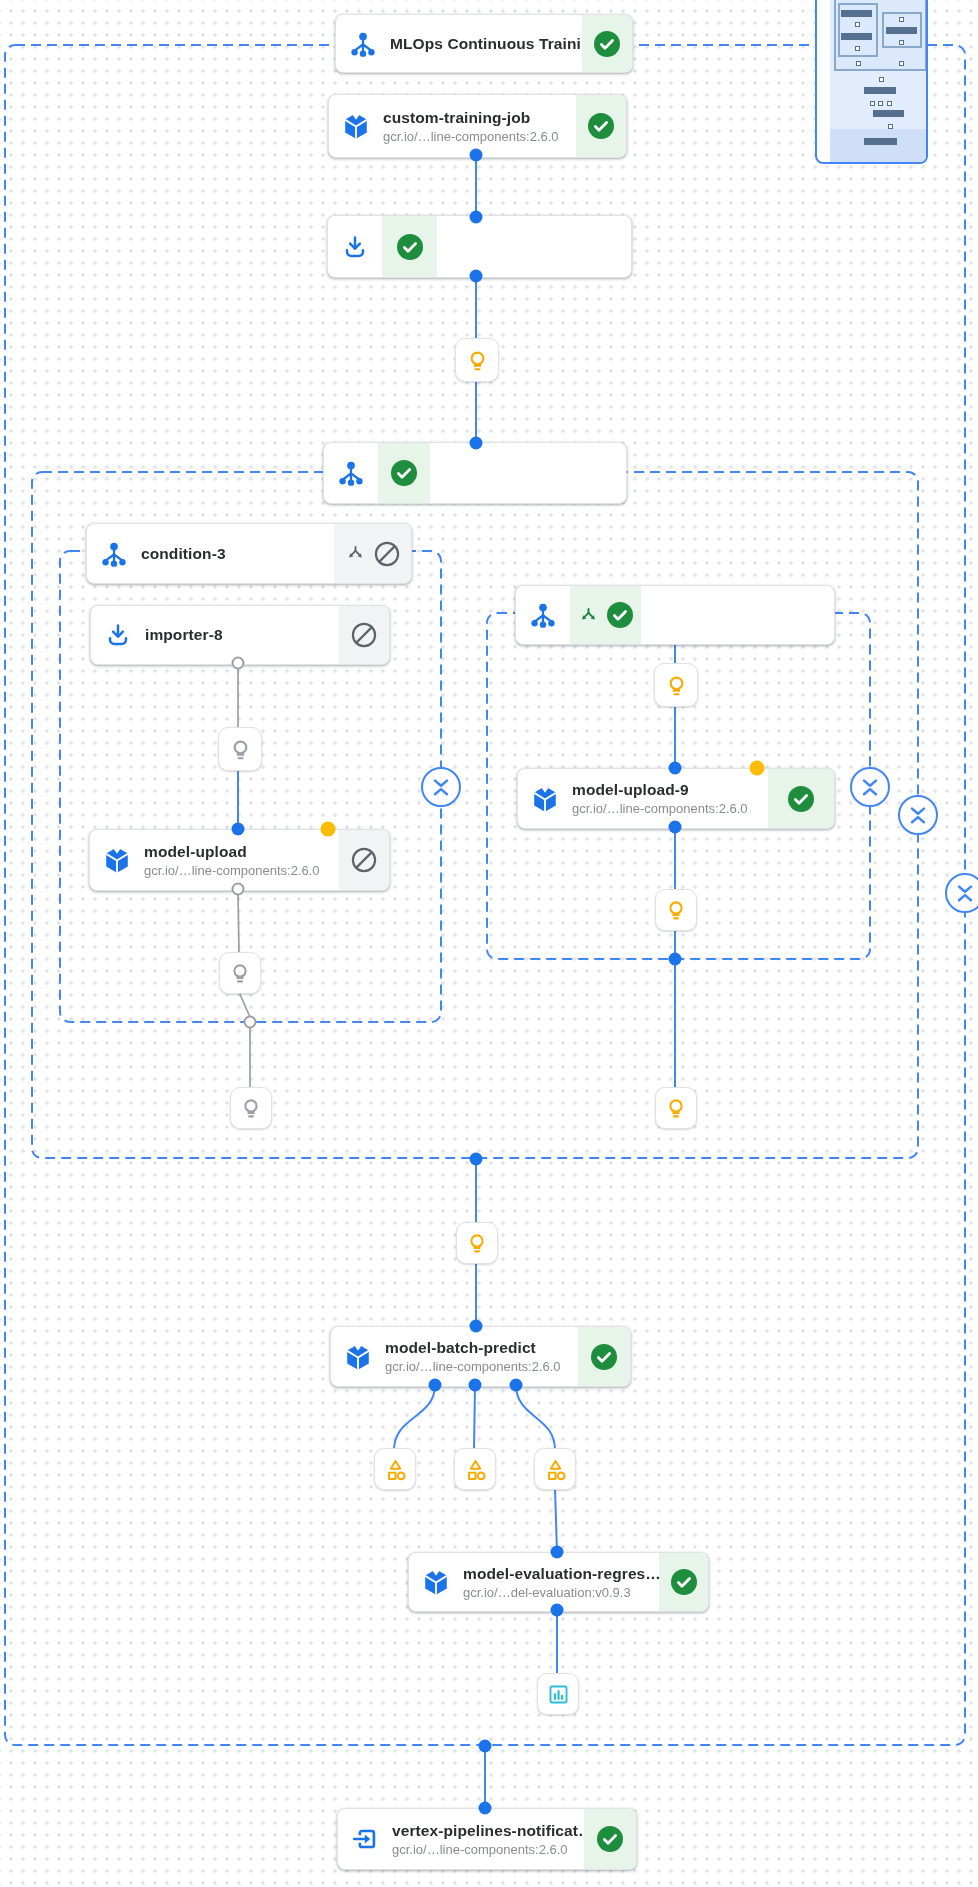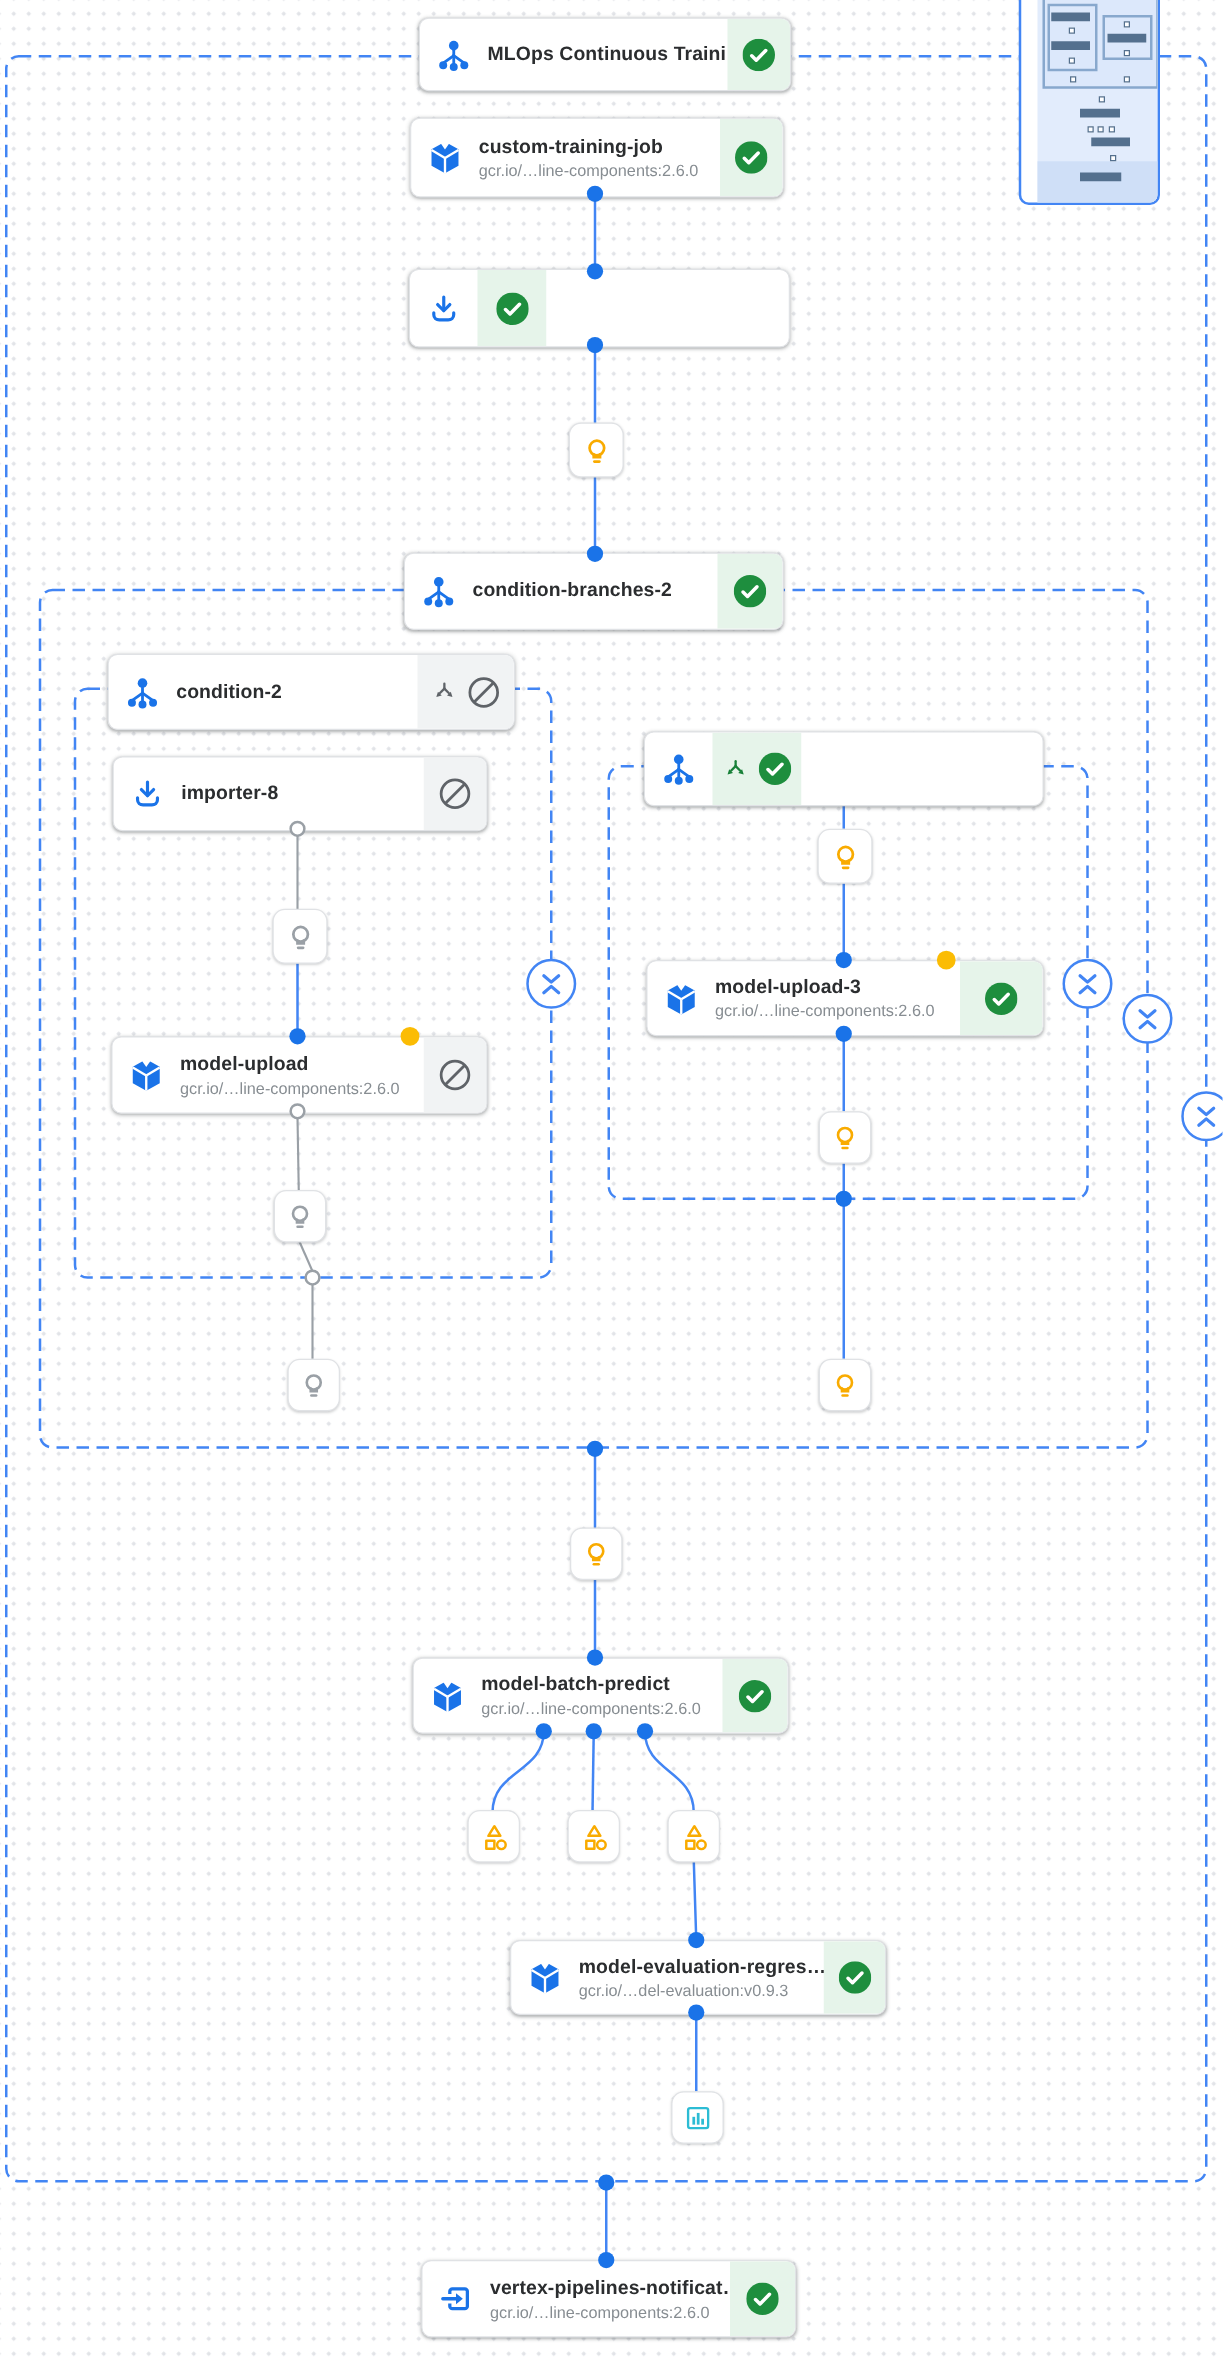--- a/index.html
+++ b/index.html
@@ -277,38 +277,35 @@
       </svg>
     </div>
 </div>
 
 <div class="node" style="left:323px;top:442px;width:302px;height:60px">
   <div class="ic-cell">
       <svg width="30" height="30">
         <use href="#i-dag"></use>
       </svg>
     </div>
-  <div class="tx">
-      <div class="t">condition-branches-2</div>
-    </div>
   <div class="status green" style="width:52px">
       <svg width="26" height="26">
         <use href="#i-check"></use>
       </svg>
     </div>
 </div>
 
 <div class="node" style="left:86px;top:523px;width:324px;height:59px">
   <div class="ic-cell">
       <svg width="30" height="30">
         <use href="#i-dag"></use>
       </svg>
     </div>
   <div class="tx">
-      <div class="t">condition-2</div>
+      <div class="t">condition-3</div>
     </div>
   <div class="status gray" style="width:77px">
     <svg width="21" height="21" class="gray-branch">
         <use href="#i-branch"></use>
       </svg>
     <svg width="26" height="26">
         <use href="#i-skip"></use>
       </svg>
   </div>
 </div>
@@ -362,21 +359,21 @@
   </div>
 </div>
 
 <div class="node" style="left:517px;top:768px;width:316px;height:59px">
   <div class="ic-cell">
       <svg width="30" height="30">
         <use href="#i-cube"></use>
       </svg>
     </div>
   <div class="tx">
-    <div class="t">model-upload-3</div>
+    <div class="t">model-upload-9</div>
     <div class="s">gcr.io/…line-components:2.6.0</div>
   </div>
   <div class="status green" style="width:66px">
       <svg width="26" height="26">
         <use href="#i-check"></use>
       </svg>
     </div>
 </div>
 
 <div class="node" style="left:330px;top:1326px;width:299px;height:59px">

